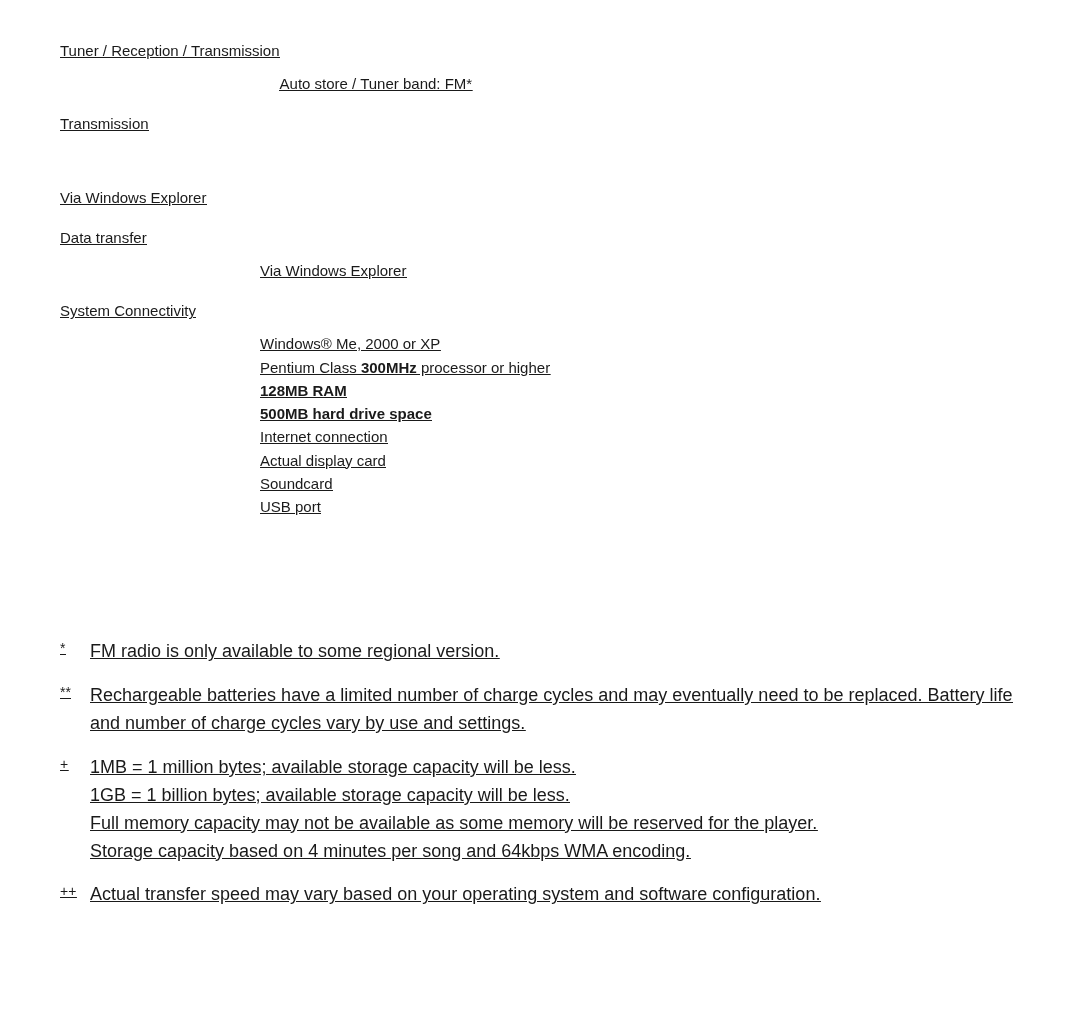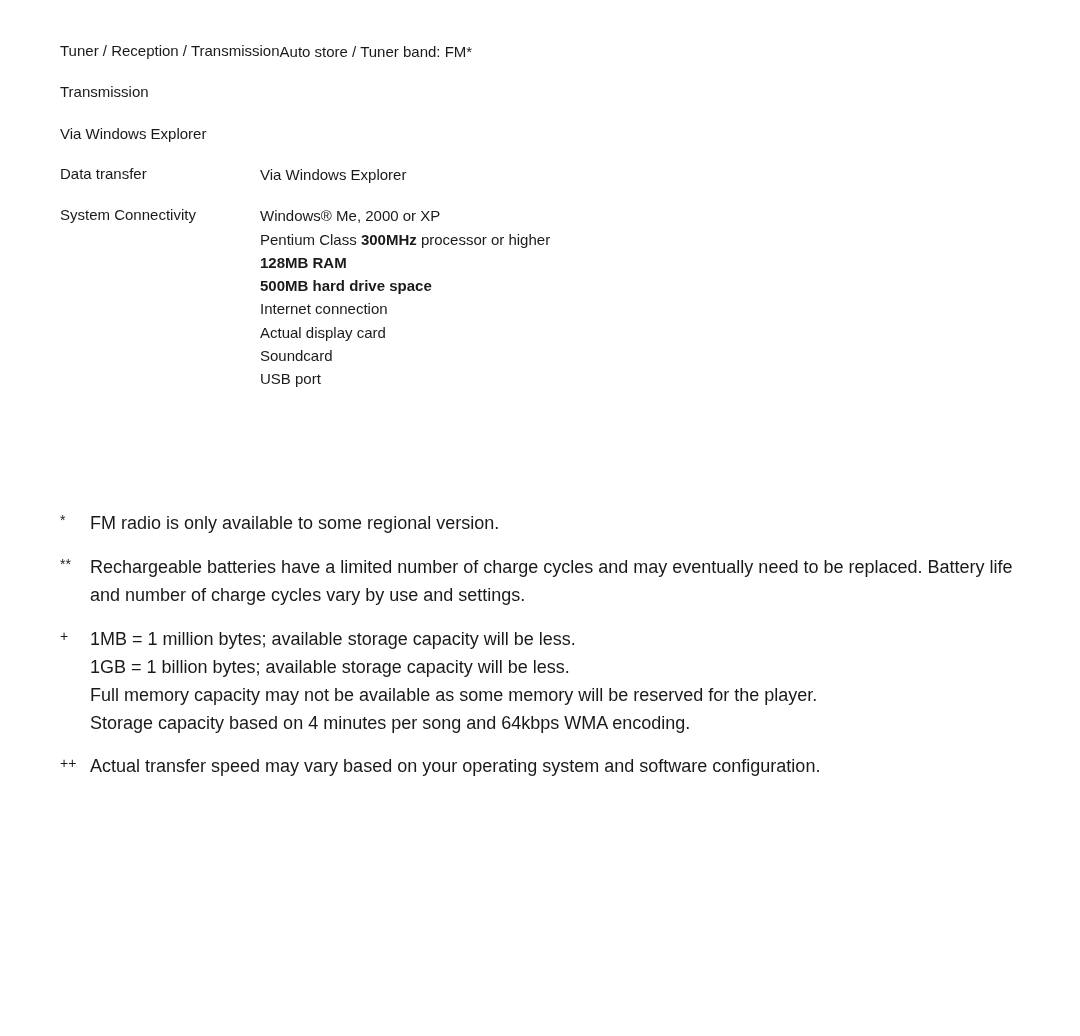--- a/index.html
+++ b/index.html
@@ -1,18 +1,19 @@
 <!DOCTYPE html>
 <html><head>
   <meta charset="utf-8">
   <style>
     * {
       margin: 0;
       padding: 0;
       box-sizing: border-box;
+      text-decoration: underline;
     }
 
     body {
       background: #ffffff;
       font-family: Arial, Helvetica, sans-serif;
       font-size: 15px;
       color: #1a1a1a;
       width: 1080px;
       min-height: 1036px;
       padding: 40px 60px 40px 60px;
@@ -38,20 +39,21 @@
       font-weight: normal;
       font-size: 15px;
       padding-top: 0;
       flex-shrink: 0;
     }
 
     .spec-value {
       flex: 1;
       font-size: 15px;
       line-height: 1.55;
+      margin-top: 32px;
     }
 
     .spec-value .line {
       display: block;
     }
 
     .bold-text {
       font-weight: bold;
     }
 

